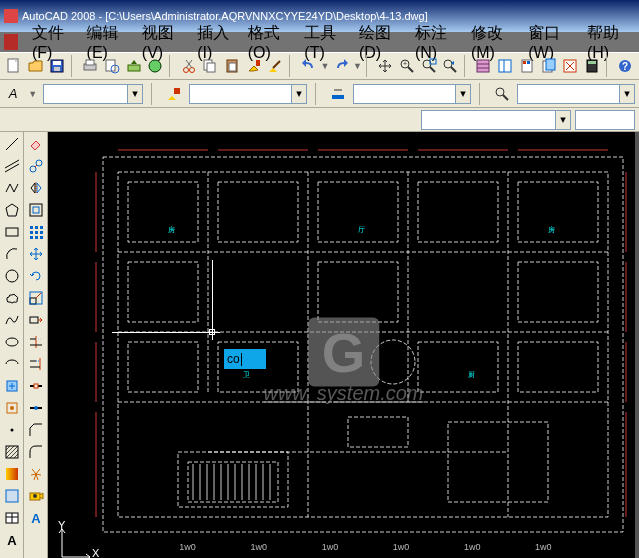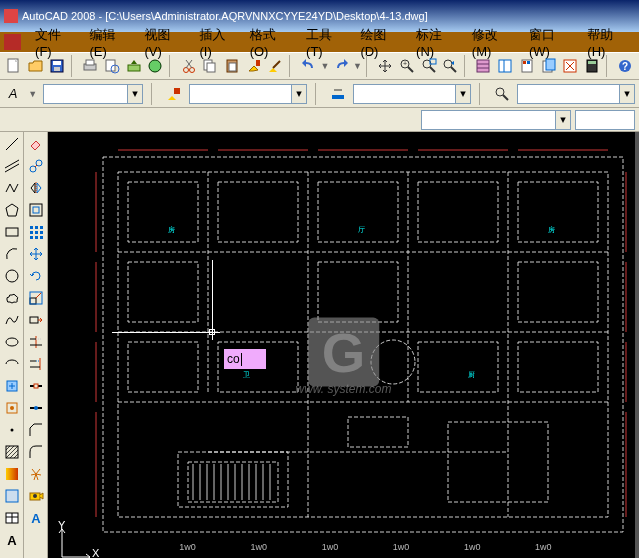--- a/index.html
+++ b/index.html
@@ -1,42 +1,42 @@
 <!DOCTYPE html>
 <html><head>
 <meta charset="utf-8">
 <style>
   * { box-sizing: border-box; margin: 0; padding: 0; font-family: Tahoma, "Microsoft YaHei", sans-serif; }
   body { width: 639px; height: 558px; overflow: hidden; background: #ece9d8; }
   .titlebar { height: 18px; background: linear-gradient(to bottom, #0a246a, #a6caf0); color: #fff; font-size: 11px; display: flex; align-items: center; padding: 16px 4px; }
   .titlebar .appicon { width: 14px; height: 14px; background: #d44; margin-right: 4px; display: inline-block; }
-  .menubar { height: 20px; background: #a16207; display: flex; align-items: center; padding: 0 4px; font-size: 13px; gap: 2px; }
+  .menubar { height: 20px; background: #737373; display: flex; align-items: center; padding: 0 4px; font-size: 16px; gap: 2px; }
   .appbtn { width: 18px; height: 16px; background: #b52b27; margin-right: 6px; }
   .menuitem { padding: 0 6px; cursor: default; }
   .toolbar1 { height: 28px; background: #ece9d8; border-top: 1px solid #fff; border-bottom: 1px solid #aca899; display: flex; align-items: center; padding: 0 4px; gap: 2px; }
   .tbtn { width: 22px; height: 22px; display: flex; align-items: center; justify-content: center; border: 1px solid transparent; }
   .sep { width: 6px; height: 22px; border-left: 1px solid #aca899; margin: 0 2px; }
   .toolbar2 { height: 28px; background: #ece9d8; border-bottom: 1px solid #aca899; display: flex; align-items: center; padding: 0 4px; gap: 6px; }
   .aicon { width: 20px; height: 20px; display:flex; align-items:center; justify-content:center; font-size:13px; font-style:italic; }
   .combo { height: 20px; background: #fff; border: 1px solid #7f9db9; display: flex; align-items: center; font-size: 11px; position: relative; }
   .combo .drop { width: 15px; height: 18px; background: #ece9d8; border-left: 1px solid #7f9db9; display:flex; align-items:center; justify-content:center; position:absolute; right:0; top:0; }
   .toolbar3 { height: 24px; background: #ece9d8; border-bottom: 1px solid #aca899; display: flex; align-items: center; justify-content: flex-end; padding-right: 4px; gap: 4px; }
   .main { display: flex; height: 440px; }
   .palette { width: 24px; background: #ece9d8; border-right: 1px solid #aca899; display: flex; flex-direction: column; padding: 2px; gap: 2px; }
   .palette2 { width: 24px; background: #ece9d8; border-right: 1px solid #aca899; display: flex; flex-direction: column; padding: 2px; gap: 2px; }
   .palbtn { width: 20px; height: 20px; display:flex; align-items:center; justify-content:center; border: 1px solid transparent; }
   .canvas-wrap { flex: 1; background: #000; position: relative; overflow: hidden; }
   .watermark { position: absolute; top: 50%; left: 50%; transform: translate(-50%, -50%); color: rgba(160,160,160,0.6); font-size: 44px; font-weight: bold; pointer-events: none; z-index: 5; display:flex; align-items:center; gap:6px;}
   .watermark .g { background: rgba(140,140,140,0.6); padding: 2px 14px; border-radius: 6px; font-size: 56px; }
-  .watermark-sub { position:absolute; top:calc(50% + 30px); left:50%; transform:translateX(-50%); color:rgba(160,160,160,0.55); font-size:12px; z-index:5; font-style:italic;}
+  .watermark-sub { position:absolute; top:calc(50% + 30px); left:50%; transform:translateX(-50%); color:rgba(160,160,160,0.55); font-size:20px; z-index:5; font-style:italic;text-decoration:underline;}
   .ucs { position: absolute; bottom: 6px; left: 8px; color: #fff; font-size: 11px; font-family: monospace; }
   .crosshair-h { position:absolute; left:64px; top:200px; width:108px; height:0; border-top:1px solid #fff; z-index:8;}
   .crosshair-v { position:absolute; left:164px; top:128px; width:0; height:80px; border-left:1px solid #fff; z-index:8;}
   .crosshair-box { position:absolute; left:161px; top:197px; width:6px; height:6px; border:1px solid #fff; z-index:8;}
-  .cmdinput { position:absolute; left:175px; top:216px; width:44px; height:22px; background:#f0abfc; color:#000; border:1px solid #000; font-size:12px; padding:0 3px; display:flex; align-items:center; z-index:9;}
+  .cmdinput { position:absolute; left:175px; top:216px; width:44px; height:22px; background:#0ea5e9; color:#000; border:1px solid #000; font-size:12px; padding:0 3px; display:flex; align-items:center; z-index:9;}
   .cmdinput::after { content:""; border-right:1px solid #000; height:13px; margin-left:1px; animation: blink 1s infinite; }
   @keyframes blink { 50% { opacity:0; } }
   svg.plan { position:absolute; top:0; left:0; }
   .ruler { position:absolute; bottom:18px; left:0; right:0; height:12px; color:#fff; font-size:9px; display:flex; justify-content:space-around; padding: 0 60px 0 104px;}
   .ruler span { opacity:0.7; }
   .scrollv { position:absolute; right:0; top:0; width:4px; height:100%; background:#555; }
 </style>
 </head>
 <body>
 

